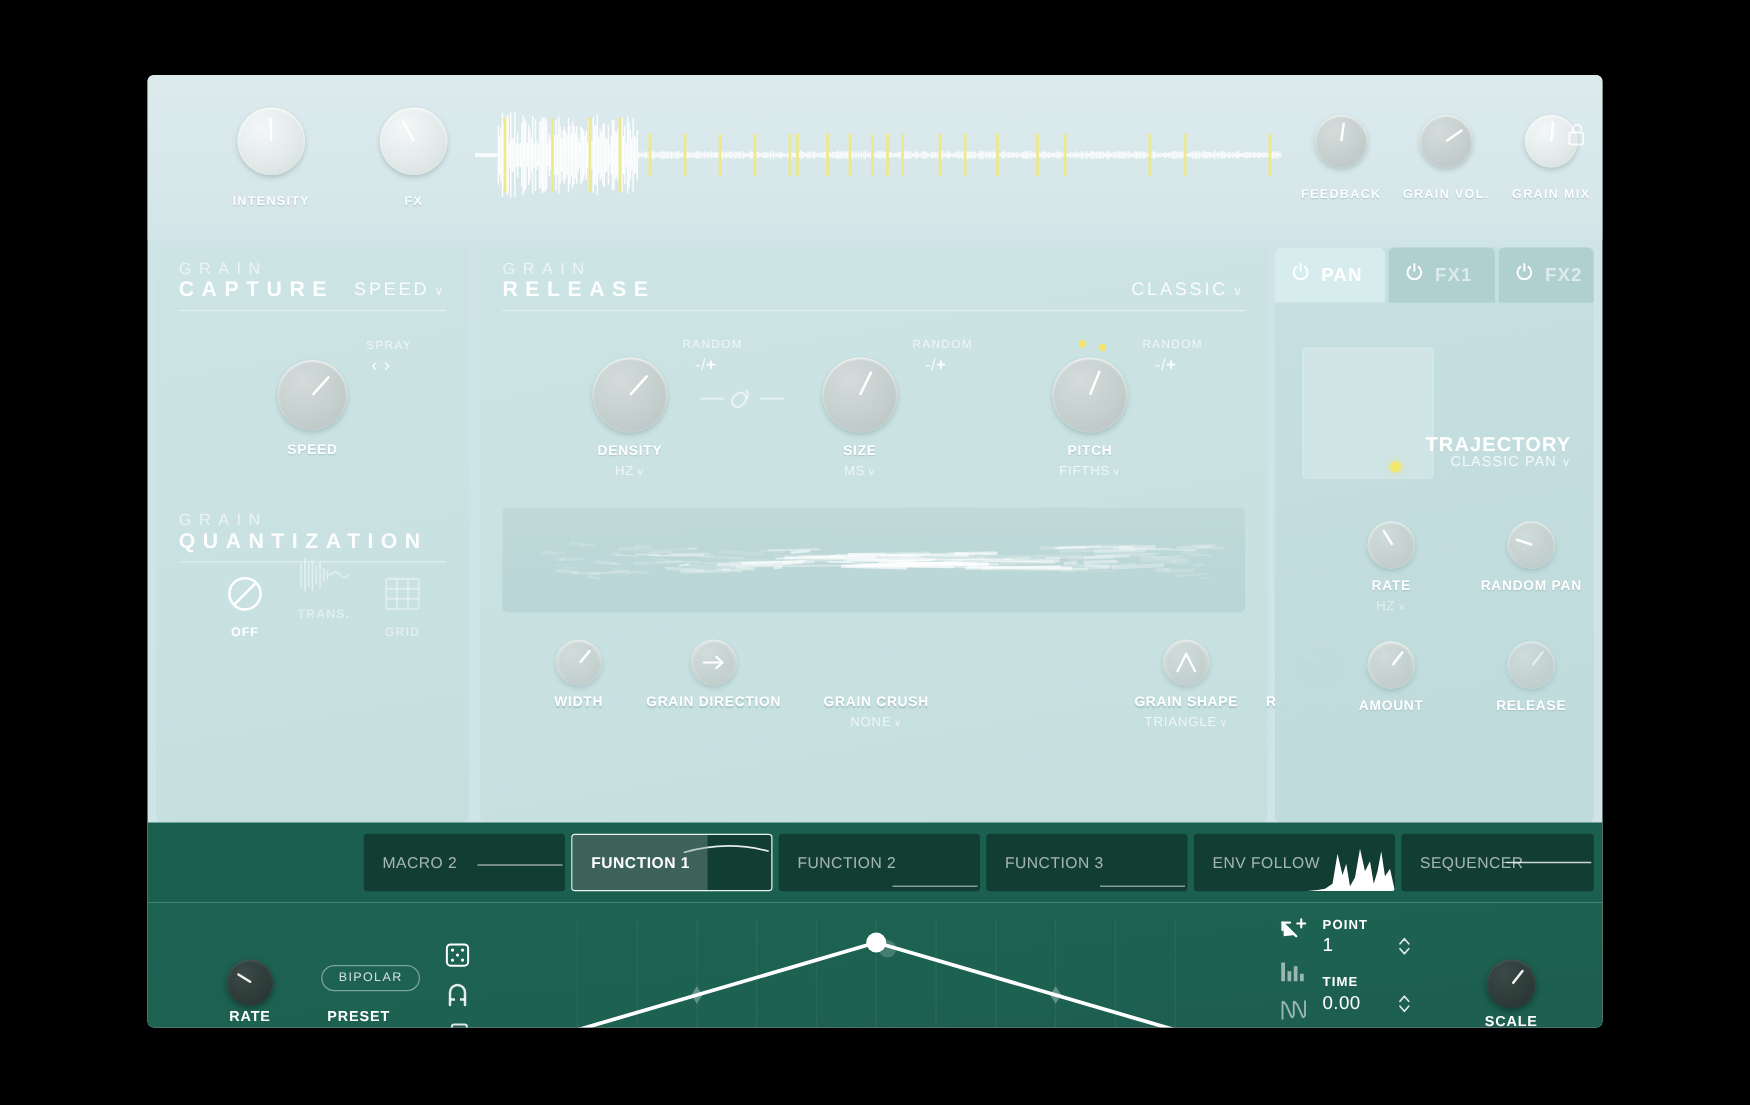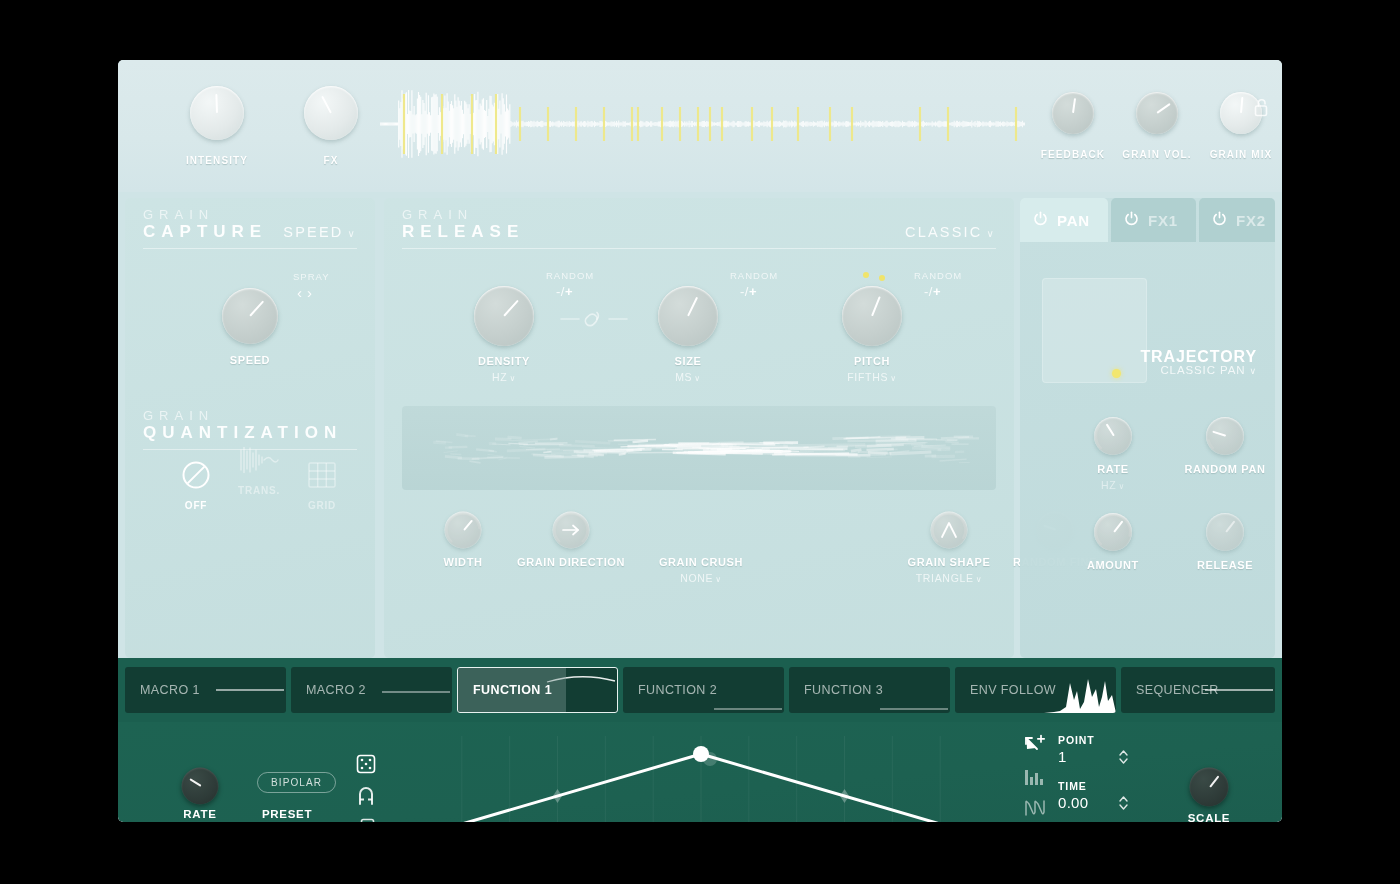--- a/index.html
+++ b/index.html
@@ -1334,28 +1334,20 @@
         <svg width="46" height="46" viewBox="0 0 46 46"></svg>
         <div class="body grey" style="width:38px;height:38px; opacity:.72;"></div>
         <div class="pointer gy" style="height:14px; margin-left:-.5px; margin-top:-14px; transform:rotate(38deg); transform-origin:50% 100%; width:1.7px; opacity:.55;"></div>
       </div>
       <div class="k-label" style="left:145px; top:361px; width:120px;">RELEASE</div>
     </div>
   </div>
 
   <div class="modbar">
 
-    <div class="mslot" style="left:7px; width:161px;">
-      <span class="name">MACRO 1</span>
-      <span class="mini">
-        <svg width="72" height="46" viewBox="0 0 72 46">
-            <line x1="2" y1="23" x2="70" y2="23" stroke="rgba(255,255,255,.75)" stroke-width="1.3"></line>
-          </svg>
-      </span>
-    </div>
 
     <div class="mslot" style="left:173px; width:161px;">
       <span class="name">MACRO 2</span>
       <span class="mini">
         <svg width="72" height="46" viewBox="0 0 72 46">
             <line x1="2" y1="25" x2="70" y2="25" stroke="rgba(255,255,255,.55)" stroke-width="1.3"></line>
           </svg>
       </span>
     </div>
 

